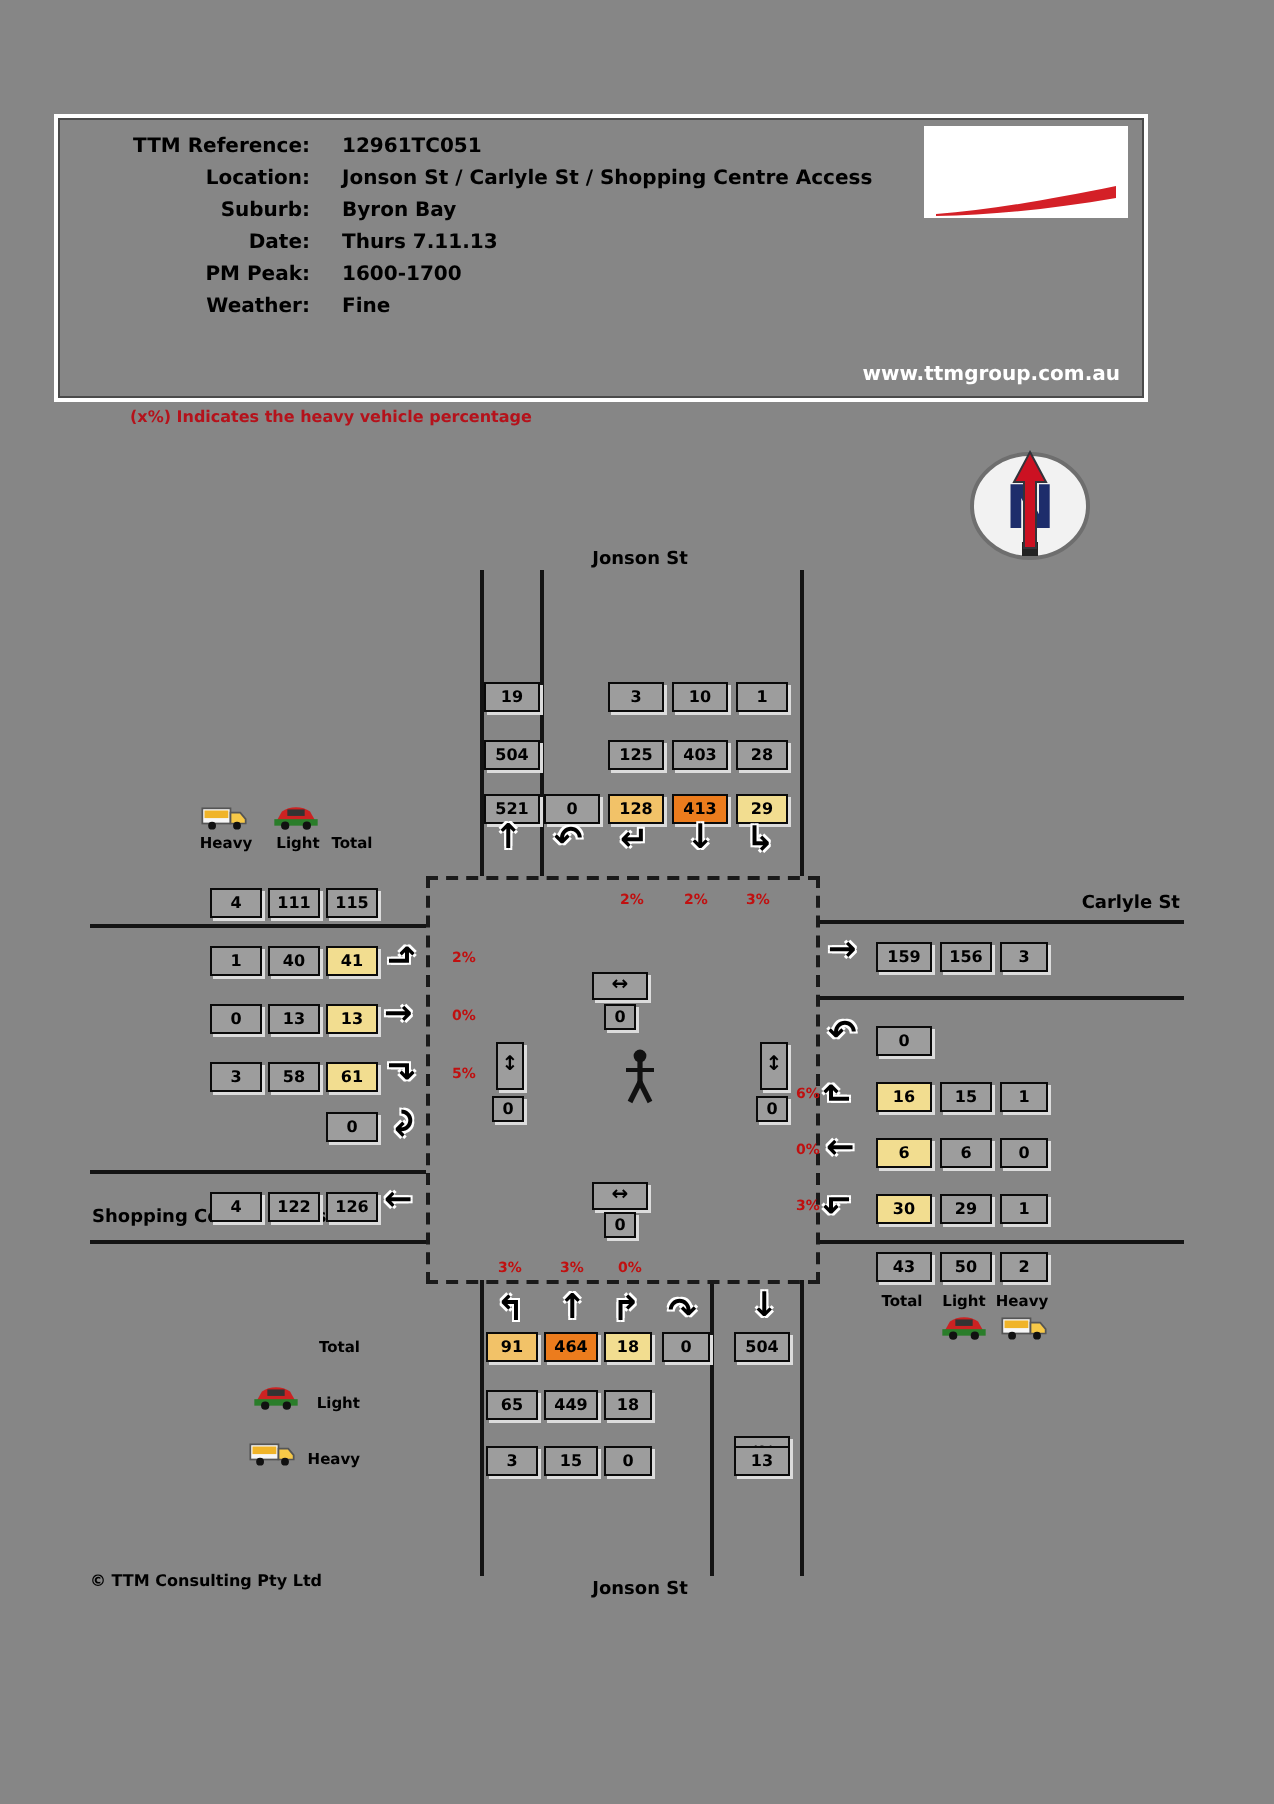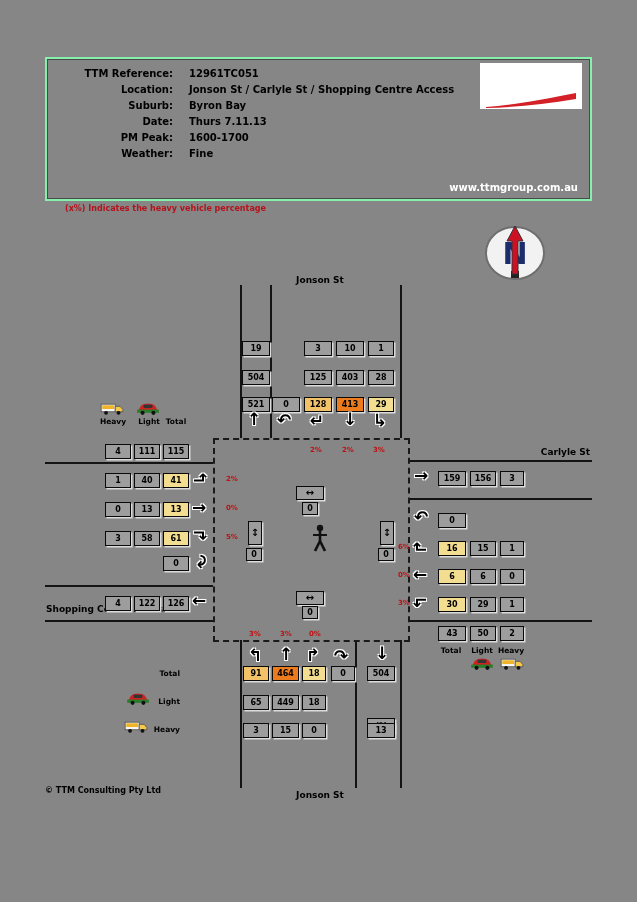--- a/index.html
+++ b/index.html
@@ -1,19 +1,19 @@
 <!DOCTYPE html>
 <html><head>
 <meta charset="utf-8">
 <style>
   html,body{margin:0;padding:0;}
   .page{position:relative;width:637px;height:902px;background:#868686;overflow:hidden;
         font-family:"DejaVu Sans",sans-serif;color:#000;}
   
-  .hdr{position:absolute;left:45px;top:57px;width:543px;height:140px;border:2px solid #86efac;
+  .hdr{position:absolute;left:27px;top:57px;width:543px;height:140px;border:2px solid #ffffff;
        box-shadow:inset 0 0 0 1px #4a4a4a;}
   .hrow{position:absolute;left:14px;height:14px;font-size:10px;white-space:nowrap;}
   .hlabel{display:inline-block;width:112px;text-align:right;font-weight:bold;margin-right:16px;}
   .hvalue{font-weight:bold;}
   .logo{position:absolute;right:8px;top:4px;width:102px;height:46px;background:#fff;}
   .logo-t{position:absolute;left:0;right:0;top:-9px;text-align:center;font-weight:bold;font-size:34px;
           color:#1d2d6b;letter-spacing:-2px;}
   .logo-s{position:absolute;left:4px;top:30px;}
   .url{position:absolute;right:12px;bottom:6px;color:#fff;font-weight:bold;font-size:10px;}
   .note{position:absolute;left:65px;top:204px;color:#b5121b;font-weight:bold;font-size:8px;}

